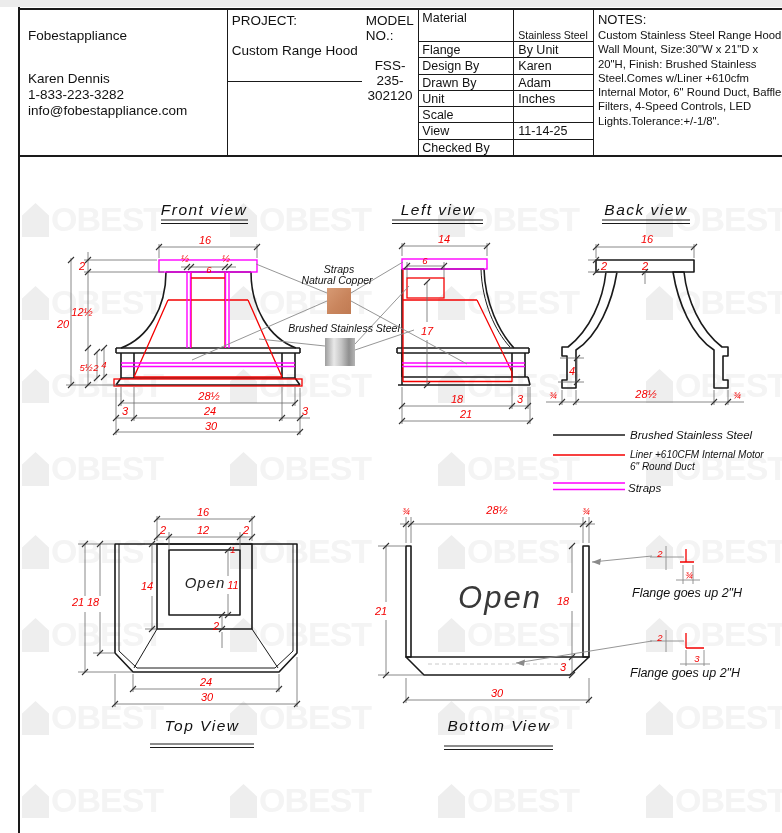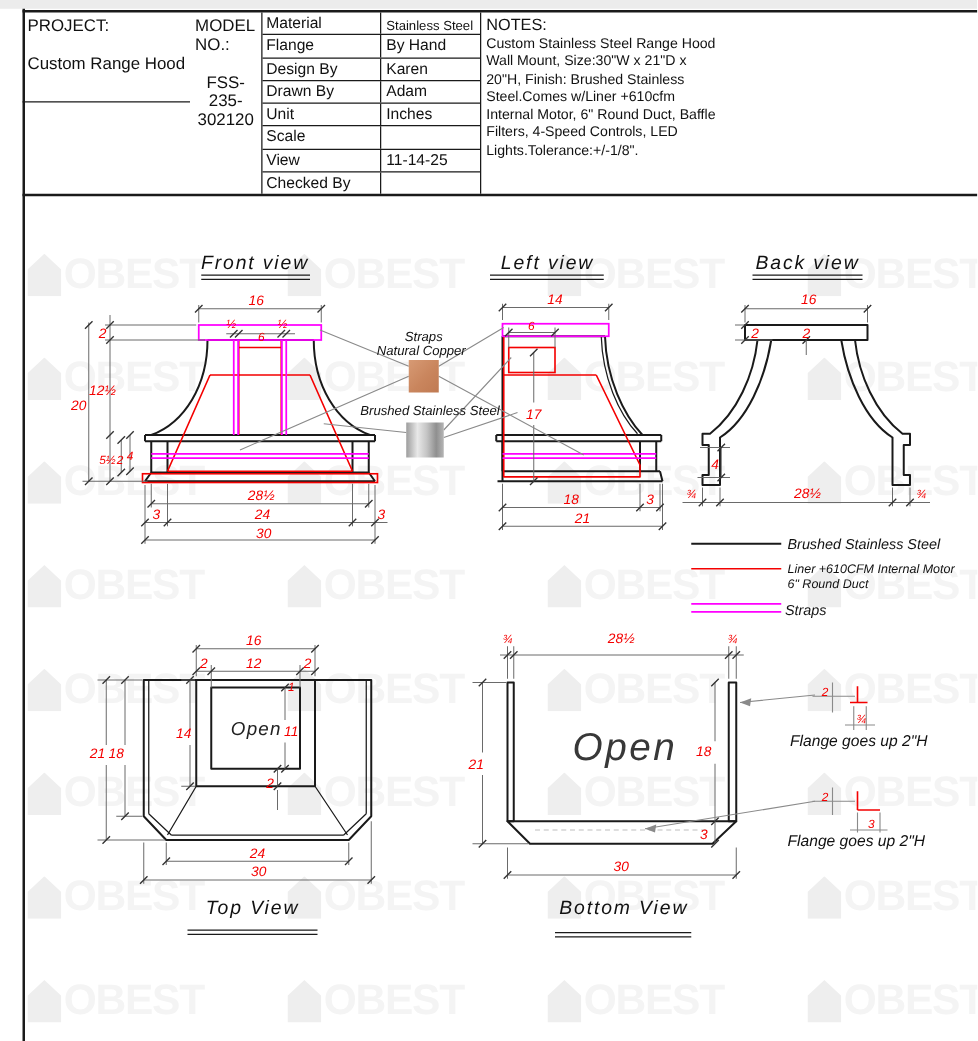--- a/index.html
+++ b/index.html
@@ -22,21 +22,21 @@
   .tb-project{width:192px;border-right:1.5px solid #1a1a1a;box-sizing:border-box;display:flex;flex-direction:row;}
   .proj-top{height:72px;border-bottom:1.5px solid #1a1a1a;box-sizing:border-box;padding:3px 4px;}
   .proj-bottom{flex:1;padding:3px 4px;}
   .cell-caption{font-size:13.5px;}
   .cell-center{text-align:center;margin-top:15px;}
   .tb-specs{width:175px;border-right:1.5px solid #1a1a1a;box-sizing:border-box;display:flex;flex-direction:column;}
   .spec-row{flex:1;display:flex;border-bottom:1px solid #1a1a1a;box-sizing:border-box;}
   .spec-row:last-child{border-bottom:none;}
   .spec-label{width:95px;border-right:1px solid #1a1a1a;box-sizing:border-box;padding:1px 0 0 3px;font-size:12.5px;}
   .spec-value{flex:1;padding:1px 0 0 4px;font-size:12.5px;}
-  .spec-value.small{font-size:10.5px;padding-top:5px;}
+  .spec-value.small{font-size:10.5px;padding-top:19px;}
   .tb-notes{flex:1;box-sizing:border-box;padding:2px 0 0 4px;}
   .notes-label{font-size:13px;margin-bottom:1px;}
   .notes-text{font-size:11.3px;line-height:14.3px;width:184px;}
 
   
   .drawing{position:absolute;left:0;top:0;z-index:2;}
   .outline{stroke:#1a1a1a;stroke-width:1.6;fill:none;stroke-linejoin:round;}
   .thin{stroke:#1a1a1a;stroke-width:1;fill:none;}
   .dim{stroke:#6a6a6a;stroke-width:0.8;fill:none;}
   .tick{stroke:#333;stroke-width:1.1;fill:none;}
@@ -249,38 +249,44 @@
           <path d="M13.5,0 L27,12.5 L27,34 L0,34 L0,12.5 Z" fill="#eeeeee"></path>
         </svg>
         <span class="wm-text">OBEST</span>
       </div>
     </div>
 
   <div class="topstrip"></div>
   <div class="sheet-border"></div>
 
   <div class="titleblock">
+    <div class="tb-company">
+      <div class="co-name">Fobestappliance</div>
+      <div class="co-line">Karen Dennis</div>
+      <div class="co-line">1-833-223-3282</div>
+      <div class="co-line">info@fobestappliance.com</div>
+    </div>
     <div class="tb-project">
       <div class="proj-top">
         <div class="cell-caption">PROJECT:</div>
         <div class="cell-center">Custom Range Hood</div>
       </div>
       <div class="proj-bottom">
         <div class="cell-caption">MODEL NO.:</div>
         <div class="cell-center">FSS-235-302120</div>
       </div>
     </div>
     <div class="tb-specs">
       <div class="spec-row">
         <div class="spec-label">Material</div>
         <div class="spec-value small">Stainless Steel</div>
       </div>
       <div class="spec-row">
         <div class="spec-label">Flange</div>
-        <div class="spec-value">By Hand</div>
+        <div class="spec-value">By Unit</div>
       </div>
       <div class="spec-row">
         <div class="spec-label">Design By</div>
         <div class="spec-value">Karen</div>
       </div>
       <div class="spec-row">
         <div class="spec-label">Drawn By</div>
         <div class="spec-value">Adam</div>
       </div>
       <div class="spec-row">

